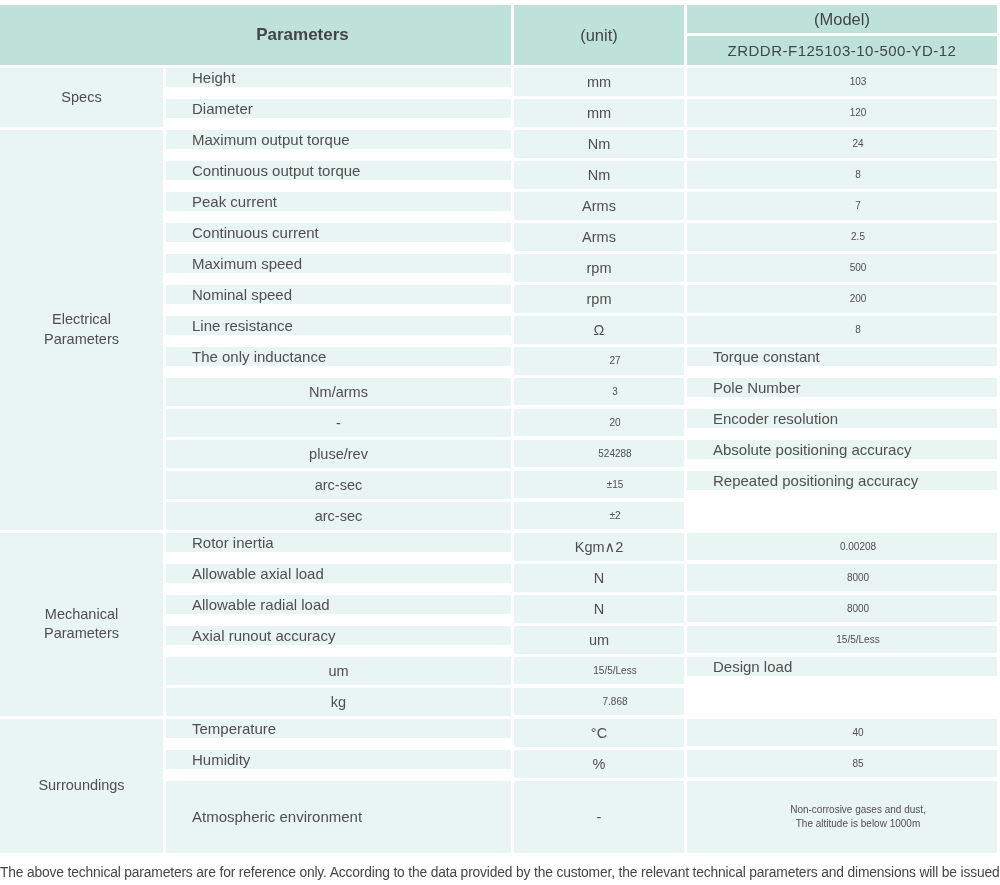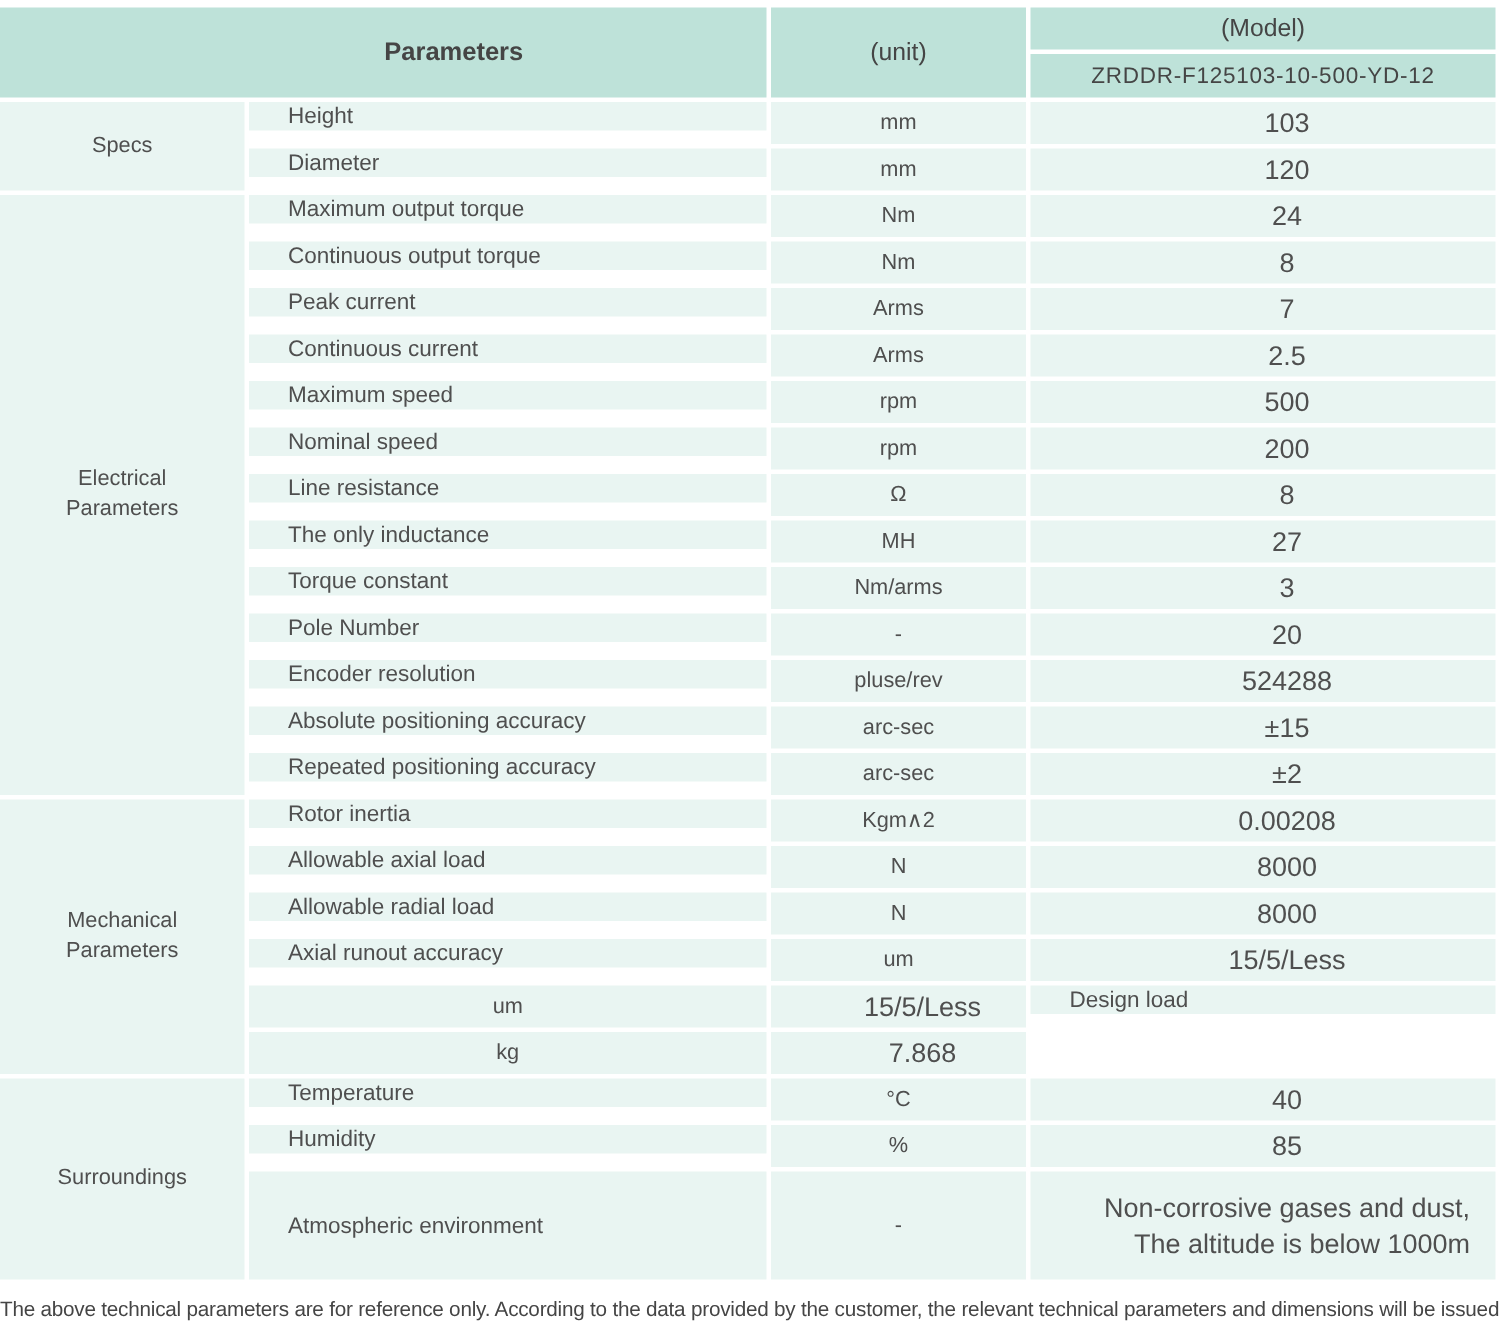--- a/index.html
+++ b/index.html
@@ -45,21 +45,21 @@
   .section-grid {
     display: grid;
     grid-template-columns: 163px 345px 170px 310px;
     gap: 3px;
     margin-top: 3px;
   }
   .cat  { grid-column: 1; text-align: center; line-height: 1.35; font-size: 14.5px; }
   .cat span { display: inline-block; max-width: 104px; }
   .pcell { justify-content: flex-start; padding-left: 26px; font-size: 15px; height: 19px; }
   .ucell { height: 28px; font-size: 14.5px; }
-  .vcell { height: 27.6px; font-size: 18px; text-align: right; line-height: 1.35; padding-left: 32px; }
+  .vcell { height: 27.6px; font-size: 10px; text-align: center; line-height: 1.35; padding-left: 32px; }
   .tall  { height: 72px; }
 
   
   .footer-note {
     width: 1000px;
     margin-top: 12px;
     font-size: 13.8px;
     letter-spacing: -0.15px;
     white-space: nowrap;
     color: #454545;
@@ -106,21 +106,20 @@
         <div class="cell pcell">Maximum speed</div>
         <div class="cell ucell">rpm</div>
         <div class="cell vcell">500</div>
         <div class="cell pcell">Nominal speed</div>
         <div class="cell ucell">rpm</div>
         <div class="cell vcell">200</div>
         <div class="cell pcell">Line resistance</div>
         <div class="cell ucell">Ω</div>
         <div class="cell vcell">8</div>
         <div class="cell pcell">The only inductance</div>
-        <div class="cell ucell">MH</div>
         <div class="cell vcell">27</div>
         <div class="cell pcell">Torque constant</div>
         <div class="cell ucell">Nm/arms</div>
         <div class="cell vcell">3</div>
         <div class="cell pcell">Pole Number</div>
         <div class="cell ucell">-</div>
         <div class="cell vcell">20</div>
         <div class="cell pcell">Encoder resolution</div>
         <div class="cell ucell">pluse/rev</div>
         <div class="cell vcell">524288</div>

